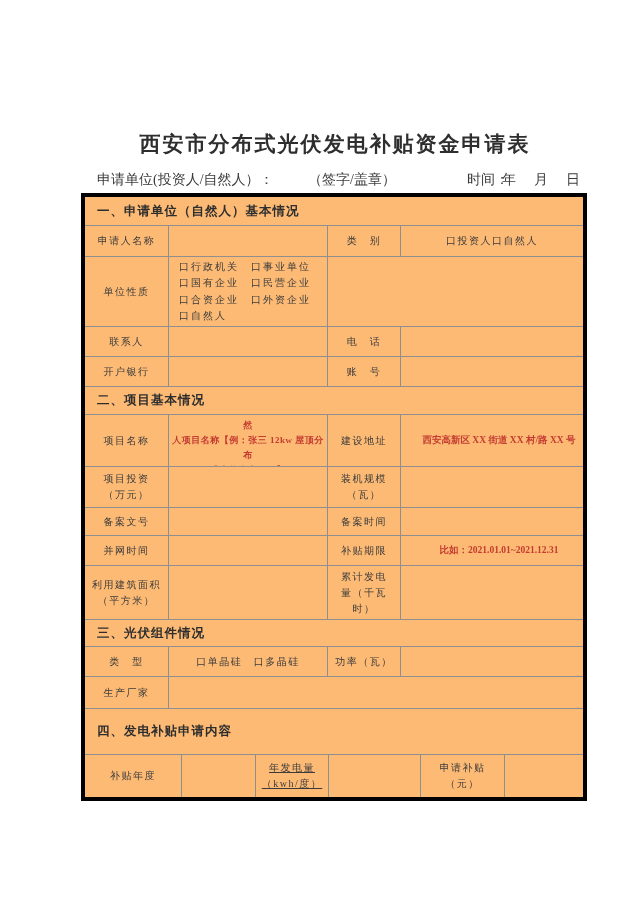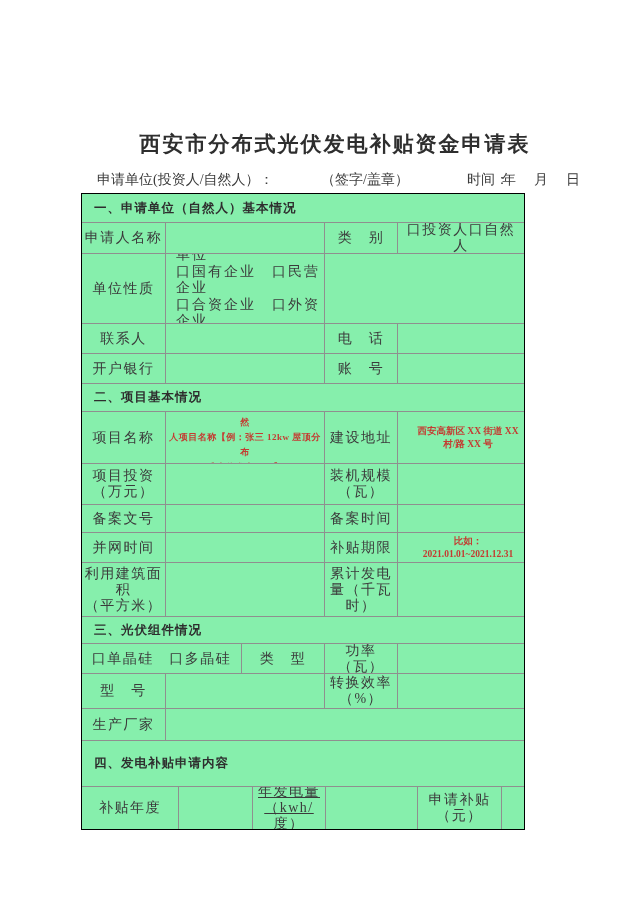--- a/index.html
+++ b/index.html
@@ -12,36 +12,36 @@
 
   .title {
     position:absolute; top:130px; left:0; width:100%;
     text-align:center; font-size:21px; font-weight:bold;
     letter-spacing:2px; color:#2e2e2e;
   }
 
   .meta { position:absolute; top:171px; left:0; width:100%; height:16px; font-size:14px; color:#3b3b3b; }
   .meta span { position:absolute; white-space:pre; }
   .m1 { left:82px; }
-  .m2 { left:306px; }
+  .m2 { left:293px; }
   .m3 { left:420px;padding-left:32px; }
   .m4 { left:487px; letter-spacing:2px; }
 
   .tbl {
-    position:absolute; left:66px; top:193px; width:444px;
-    border:1px solid #000000; box-sizing:border-box; background:#86efac;
+    position:absolute; left:66px; top:193px; width:506px;
+    border:4px solid #000000; box-sizing:border-box; background:#fdba74;
   }
   .row { display:flex; box-sizing:border-box; border-top:1px solid #8f8f8f; }
   .row:first-child { border-top:none; }
 
   .cell {
     box-sizing:border-box; border-left:1px solid #8f8f8f;
     display:flex; align-items:center; justify-content:center;
     text-align:center; white-space:pre-line; overflow:hidden;
-    font-size:14px; line-height:16px; letter-spacing:1.5px; color:#3b3b3b;
+    font-size:10px; line-height:16px; letter-spacing:1.5px; color:#3b3b3b;
     padding:1px 2px;
   }
   .cell:first-child { border-left:none; }
 
   .hcell {
     box-sizing:border-box; width:100%;
     display:flex; align-items:center; padding-left:12px;
     font-weight:bold; font-size:12.5px; letter-spacing:1px; color:#2e2e2e;
   }
 
@@ -174,33 +174,26 @@
 量（千瓦
 时）</div>
       <div class="cell c4"></div>
     </div>
 
     <div class="row h27">
       <div class="hcell">三、光伏组件情况</div>
     </div>
 
     <div class="row h30">
+      <div class="cell c1">类　型</div>
       <div class="cell c2">口单晶硅　口多晶硅</div>
-      <div class="cell c1">类　型</div>
       <div class="cell c3">功率（瓦）</div>
       <div class="cell c4"></div>
     </div>
 
-    <div class="row h34">
-      <div class="cell c1">型　号</div>
-      <div class="cell c2"></div>
-      <div class="cell c3">转换效率
-（%）</div>
-      <div class="cell c4"></div>
-    </div>
 
     <div class="row h32">
       <div class="cell c1">生产厂家</div>
       <div class="cell c4"></div>
     </div>
 
     <div class="row h46">
       <div class="hcell">四、发电补贴申请内容</div>
     </div>
 

